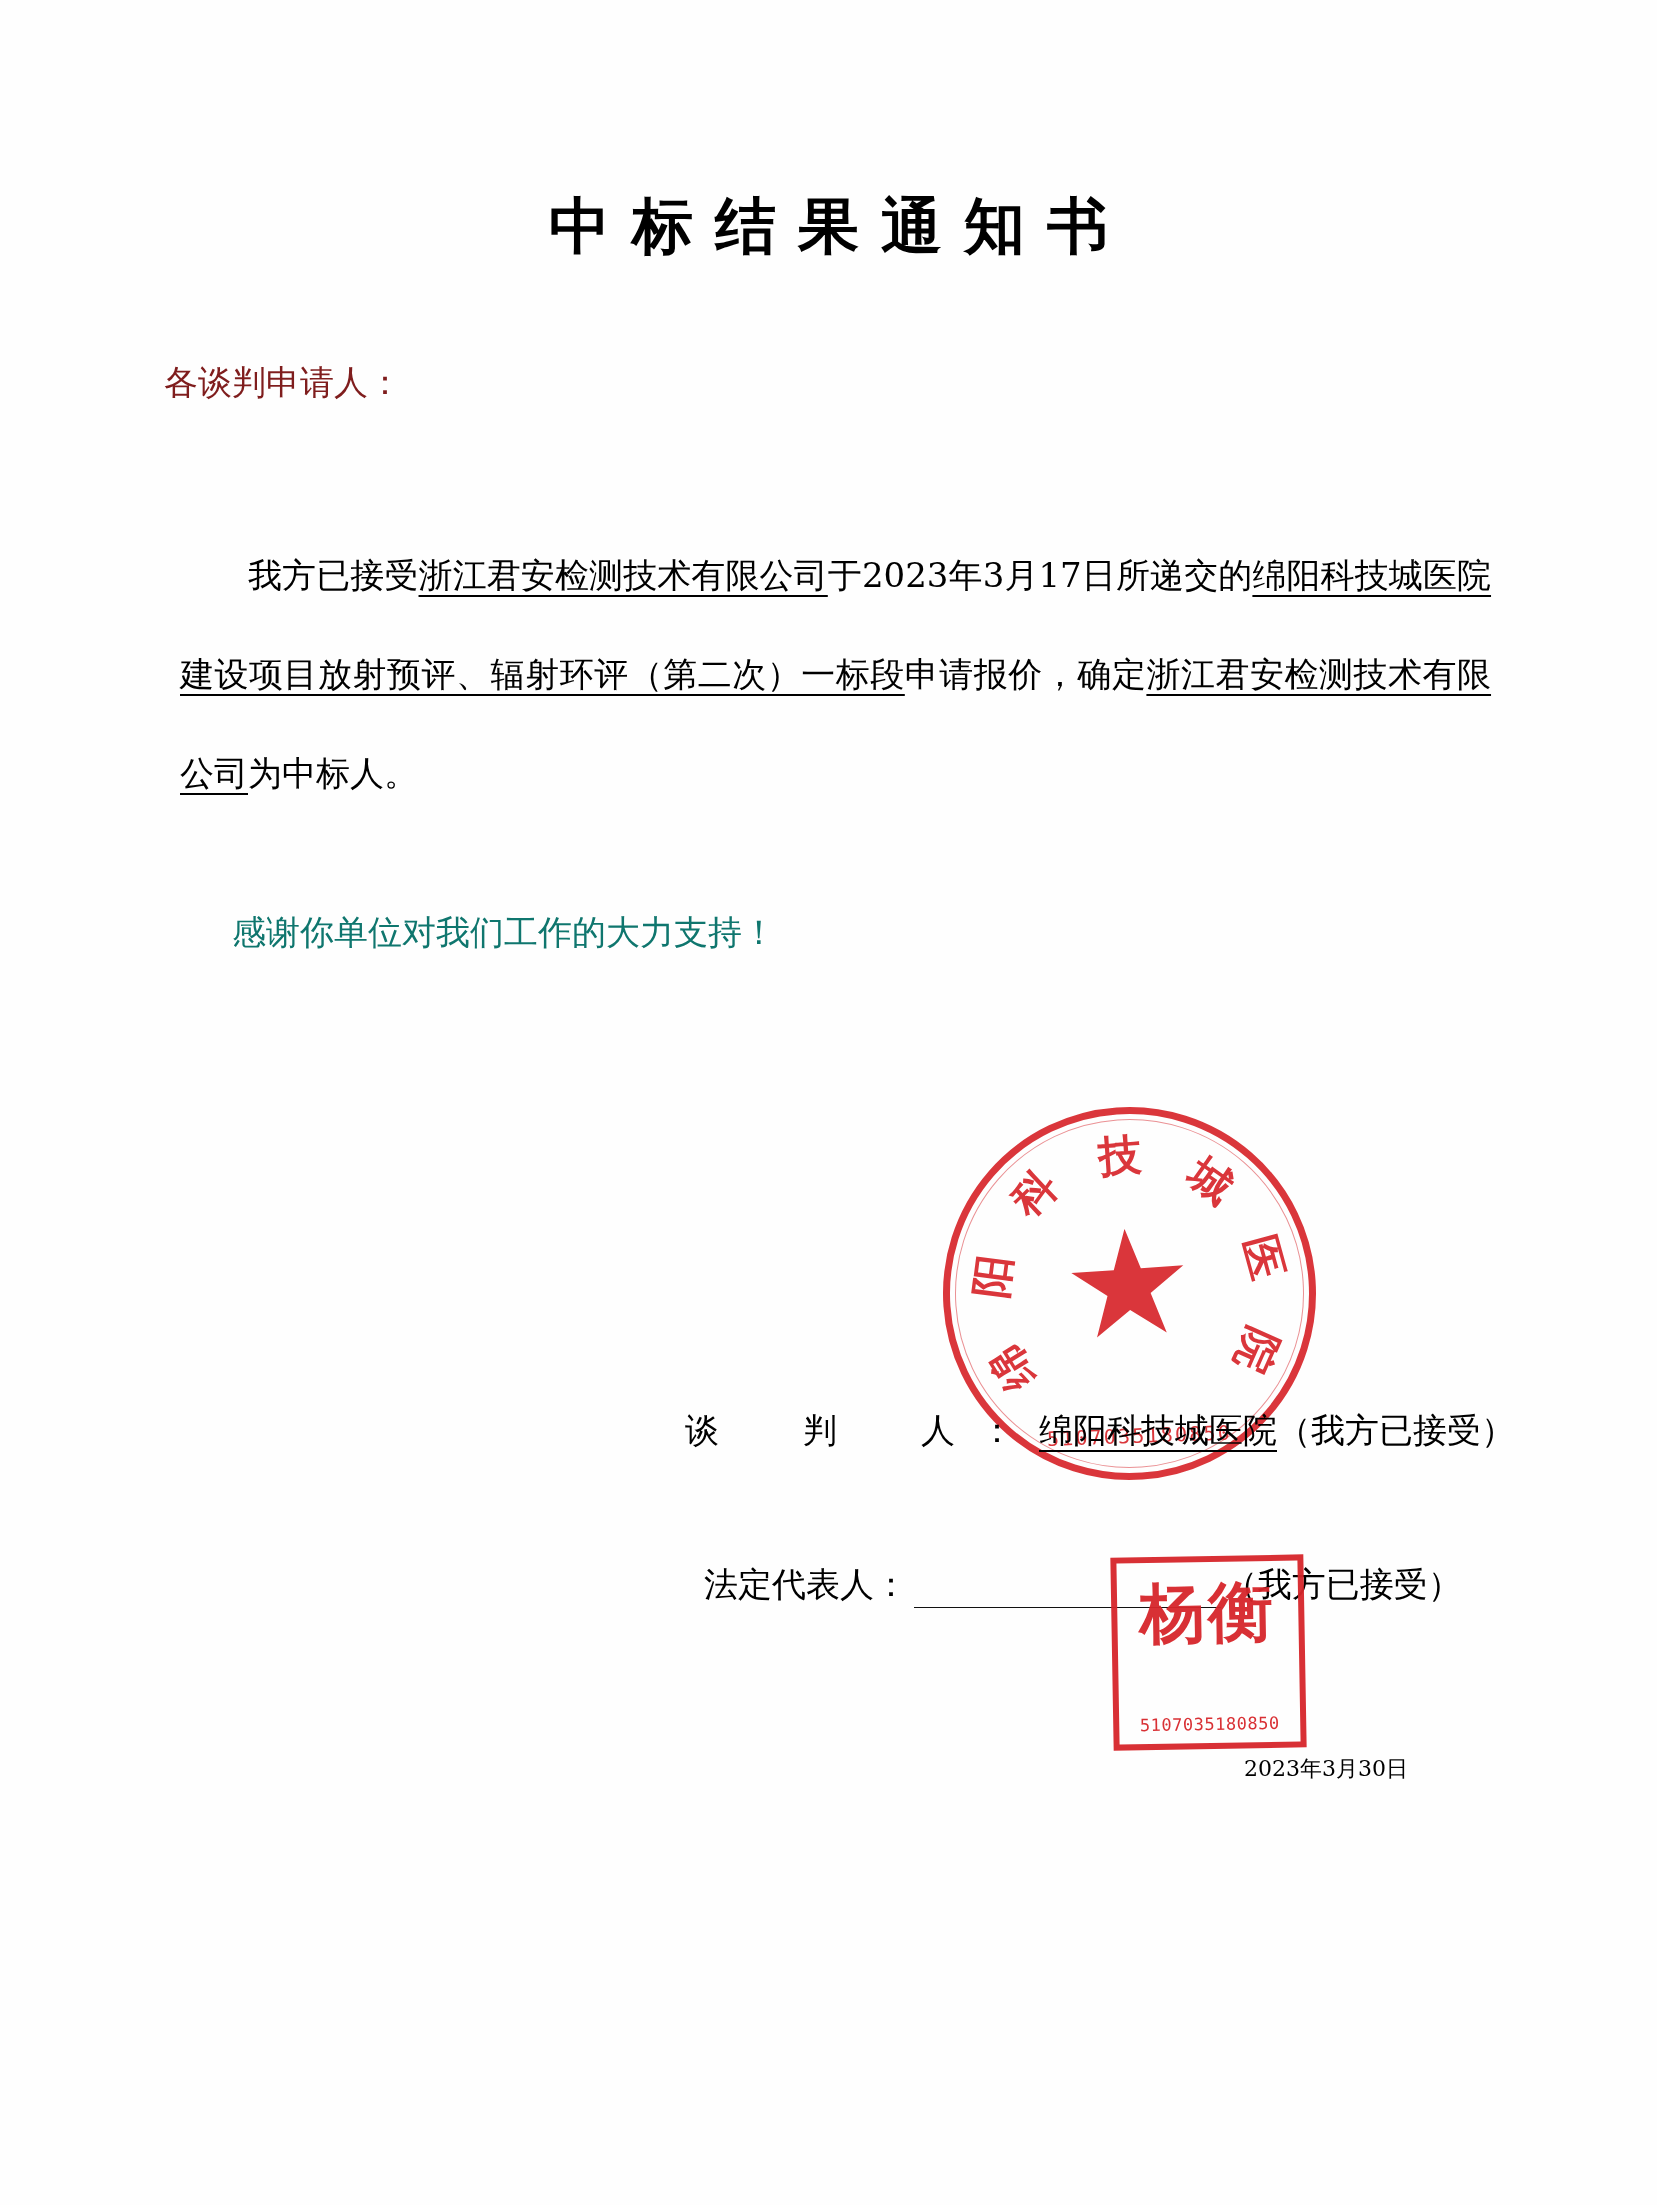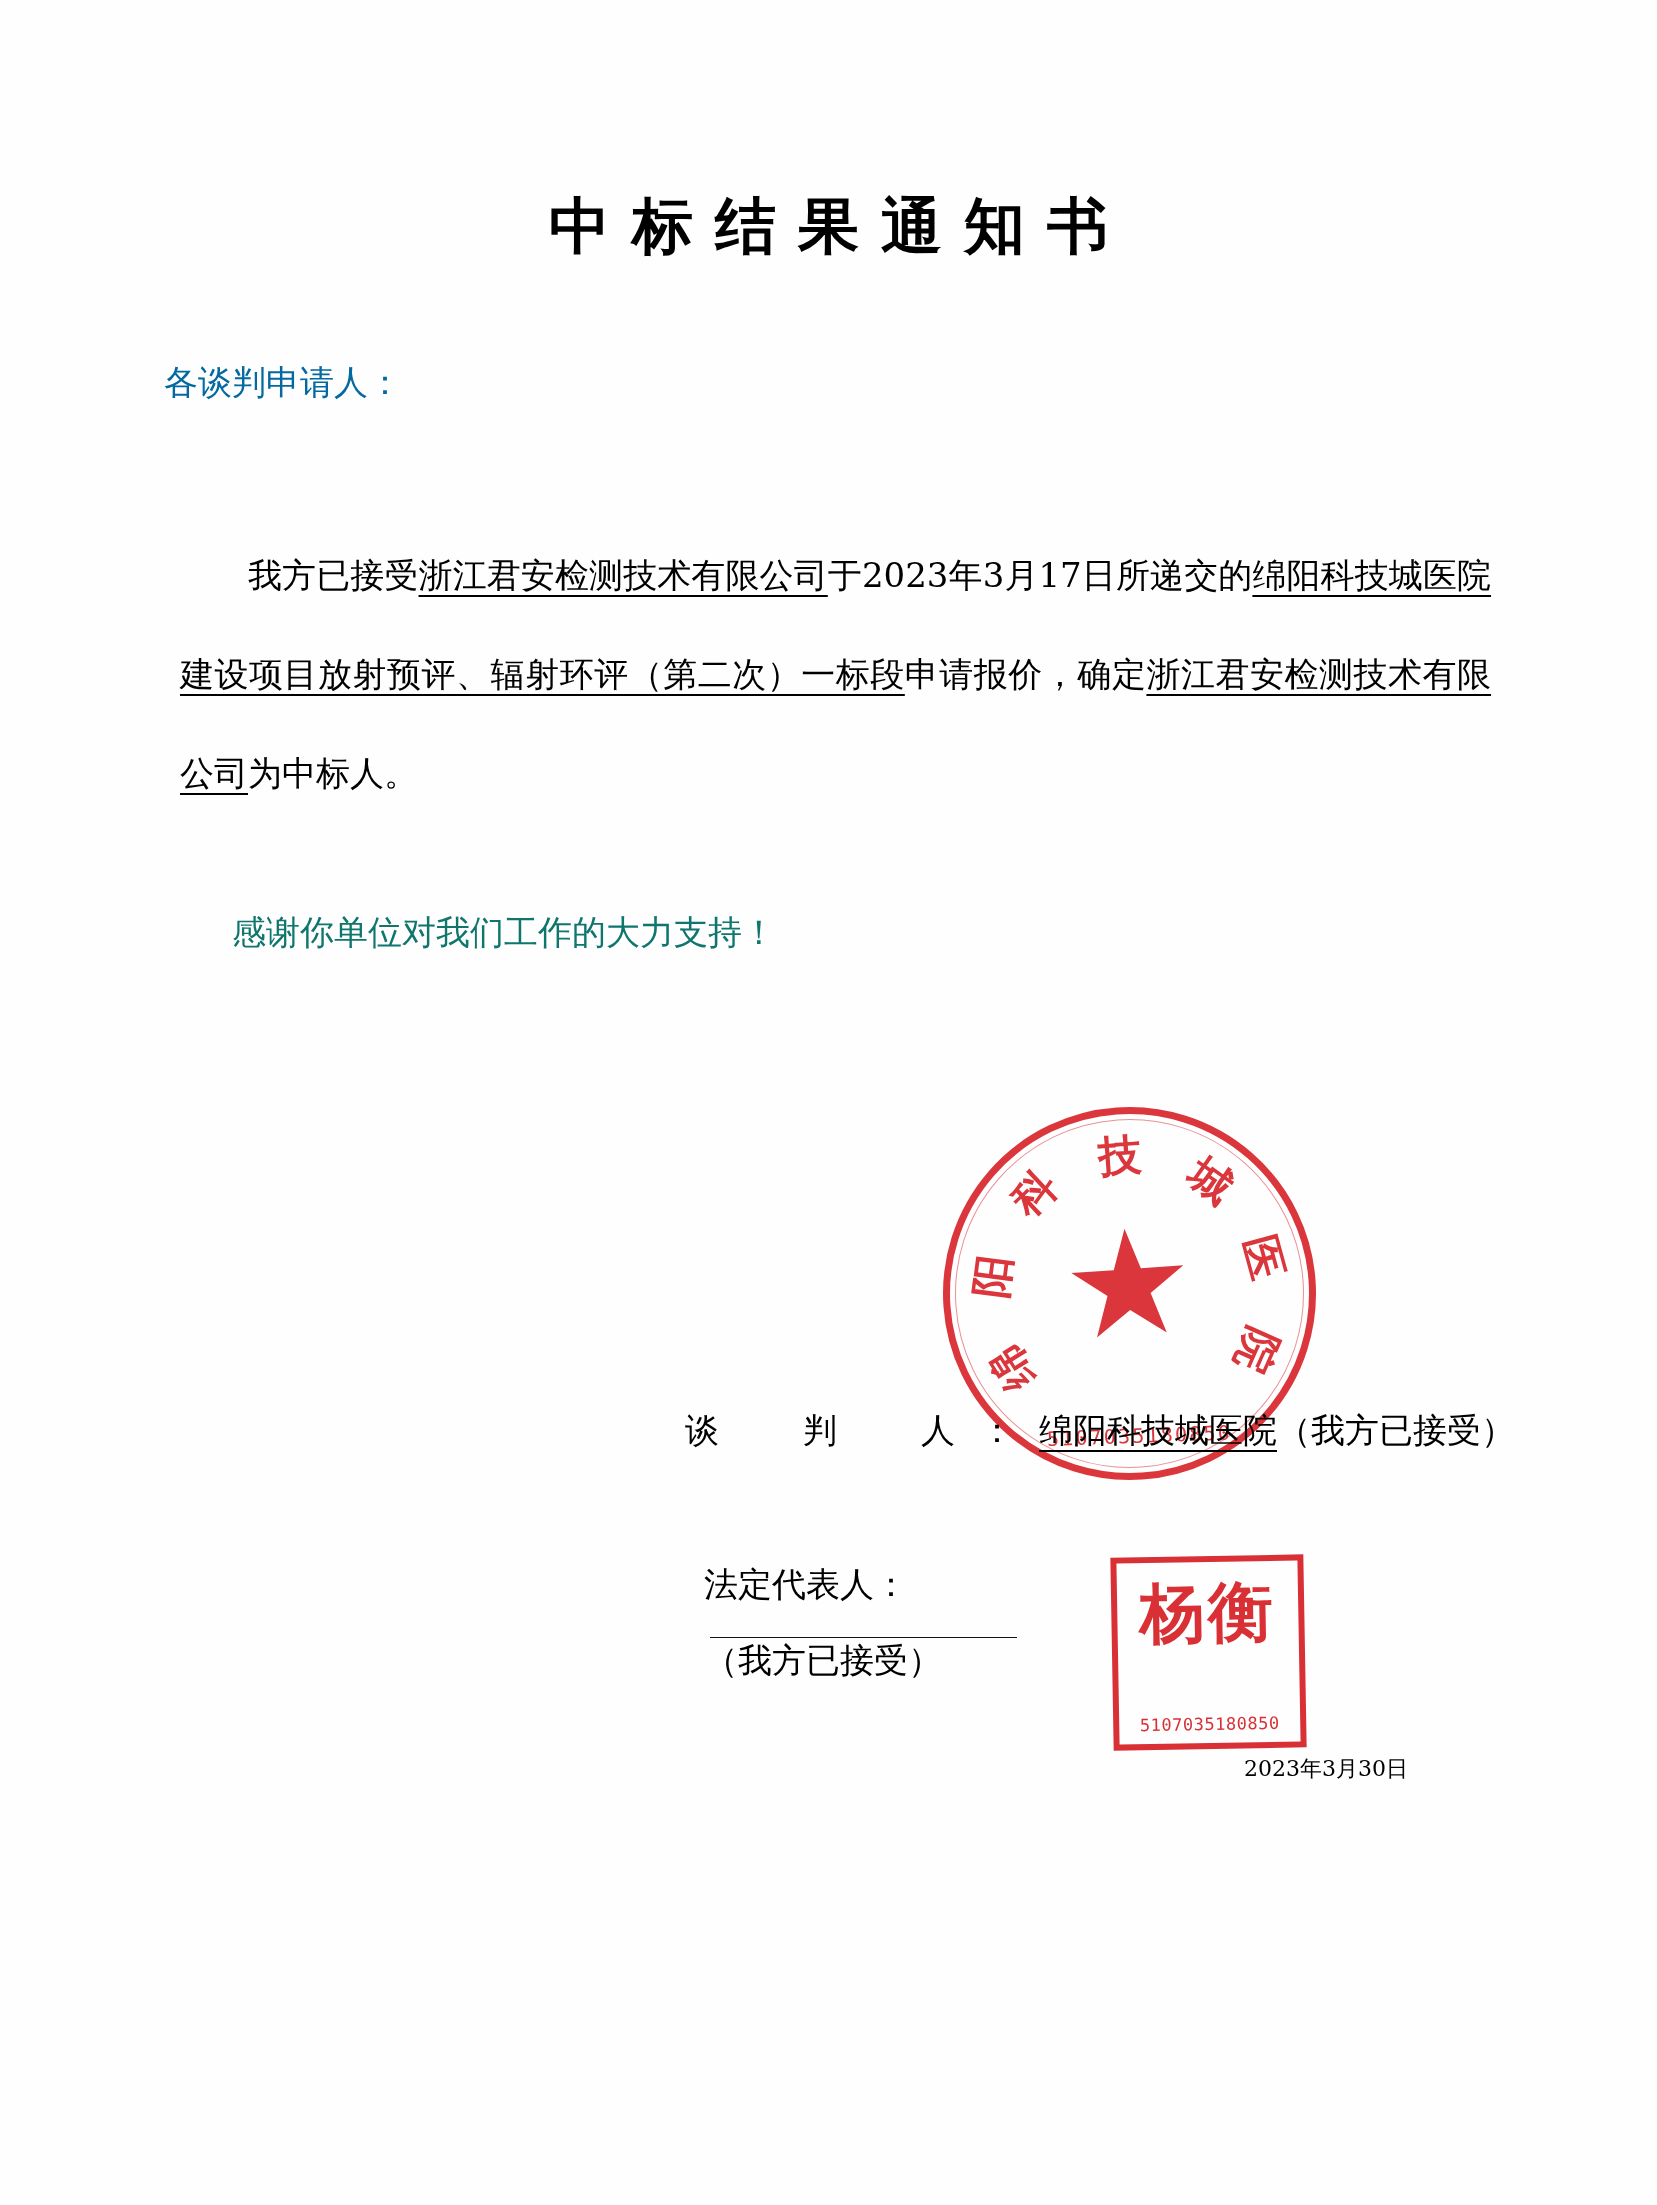--- a/index.html
+++ b/index.html
@@ -37,21 +37,21 @@
     color: #000000;
   }
 
   
   .salutation {
     position: absolute;
     top: 362px;
     left: 164px;
     font-size: 34px;
     line-height: 1.2;
-    color: #0369a1;
+    color: #7f1d1d;
   }
 
   
   .body-block {
     position: absolute;
     top: 510px;
     left: 164px;
     width: 1343px;
     font-size: 34px;
     line-height: 99px;
@@ -96,22 +96,21 @@
   }
 
   .sig-legal {
     position: absolute;
     top: 1562px;
     left: 704px;
     font-size: 34px;
     white-space: nowrap;
     color: #000000;
     display: flex;
-    align-items: flex-start;
-    flex-direction: column;
+    align-items: flex-end;
   }
   .blank-line {
     display: inline-block;
     width: 307px;
     border-bottom: 1.6px solid #111;
     margin: 0 3.3px 0 5.5px;
     height: 28.5px;
   }
 
   .doc-date {

